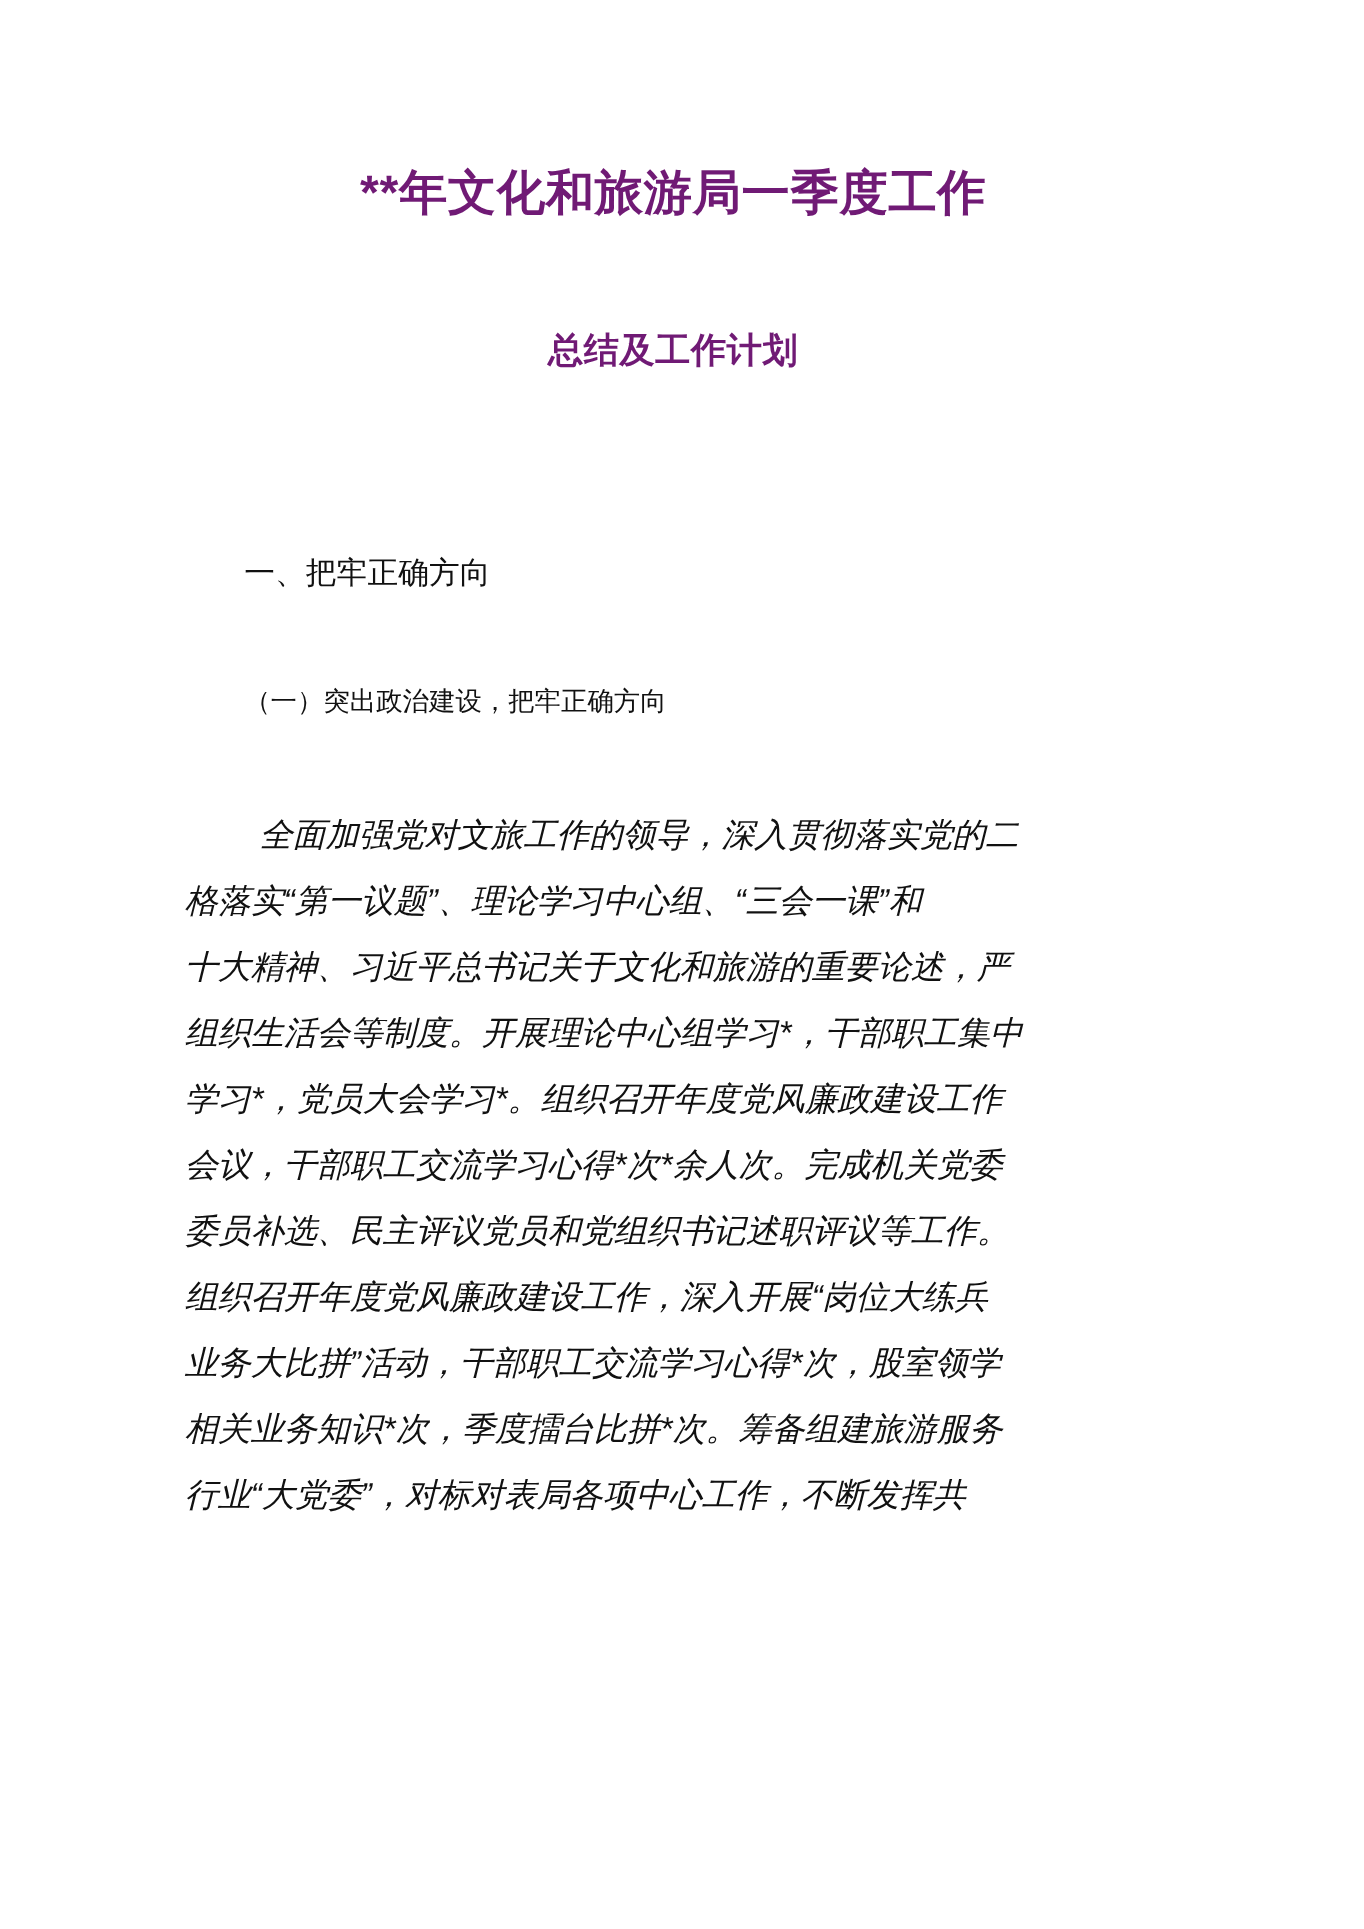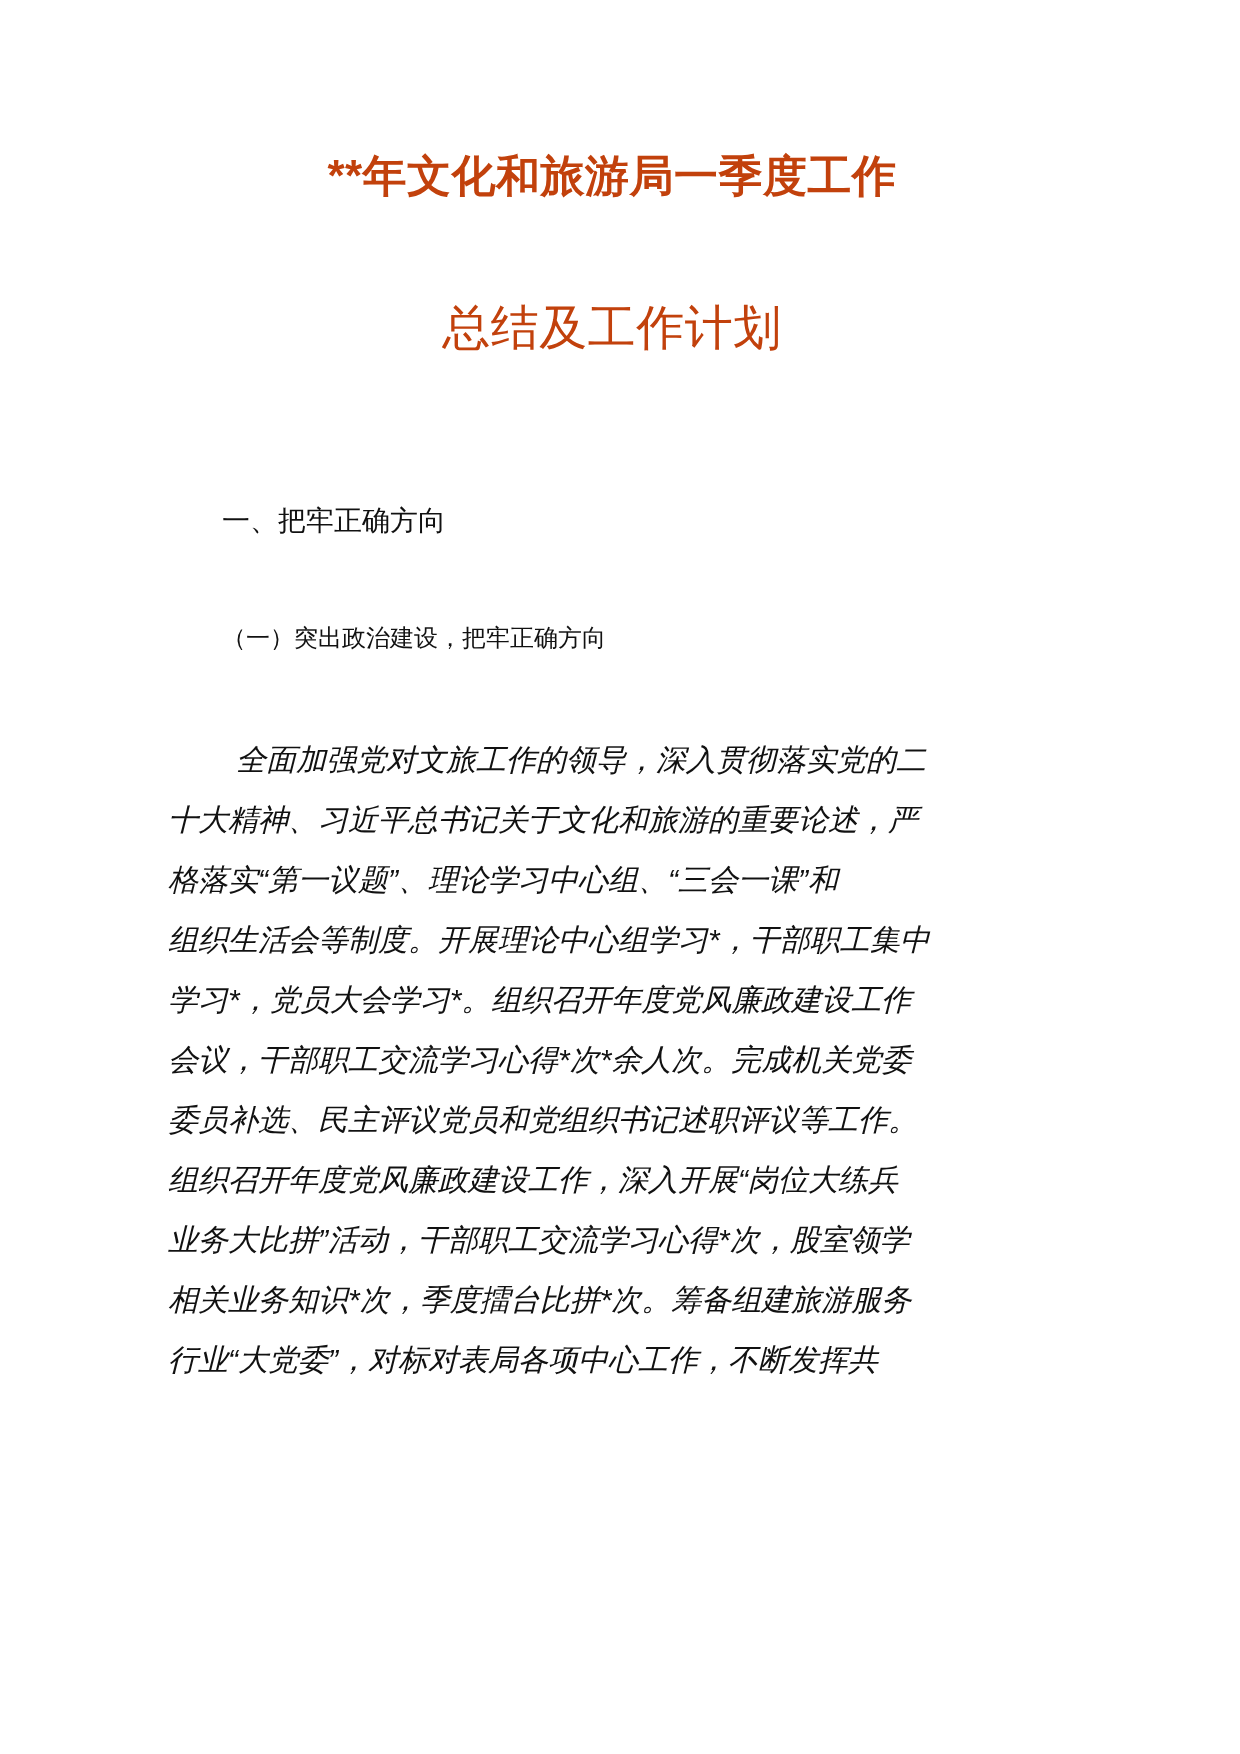--- a/index.html
+++ b/index.html
@@ -22,32 +22,32 @@
   .doc-title {
     position: absolute;
     left: 0;
     right: 16px;
     top: 150px;
     text-align: center;
     font-weight: 700;
     font-size: 44px;
     line-height: 1.18;
     letter-spacing: 0.5px;
-    color: #c2410c;
+    color: #701a75;
   }
   .doc-title .title-line-1 {
     display: block;
     font-weight: 700;
     font-size: 44px;
   }
   .doc-title .title-line-2 {
     display: block;
     margin-top: 98px;
-    font-weight: 400;
-    font-size: 48px;
+    font-weight: 700;
+    font-size: 32px;
   }
 
   
   .content {
     position: absolute;
     left: 168px;
     top: 500px;
     width: 800px;
   }
 
@@ -99,22 +99,22 @@
   </div>
 
   <div class="content">
 
     <p class="section-heading">一、把牢正确方向</p>
 
     <p class="subsection-heading">（一）突出政治建设，把牢正确方向</p>
 
     <div class="body-paragraph">
       <span class="pline indent">全面加强党对文旅工作的领导，深入贯彻落实党的二</span>
+      <span class="pline">格落实“第一议题”、理论学习中心组、“三会一课”和</span>
       <span class="pline">十大精神、习近平总书记关于文化和旅游的重要论述，严</span>
-      <span class="pline">格落实“第一议题”、理论学习中心组、“三会一课”和</span>
       <span class="pline">组织生活会等制度。开展理论中心组学习*，干部职工集中</span>
       <span class="pline">学习*，党员大会学习*。组织召开年度党风廉政建设工作</span>
       <span class="pline">会议，干部职工交流学习心得*次*余人次。完成机关党委</span>
       <span class="pline">委员补选、民主评议党员和党组织书记述职评议等工作。</span>
       <span class="pline">组织召开年度党风廉政建设工作，深入开展“岗位大练兵</span>
       <span class="pline">业务大比拼”活动，干部职工交流学习心得*次，股室领学</span>
       <span class="pline">相关业务知识*次，季度擂台比拼*次。筹备组建旅游服务</span>
       <span class="pline">行业“大党委”，对标对表局各项中心工作，不断发挥共</span>
     </div>
 

